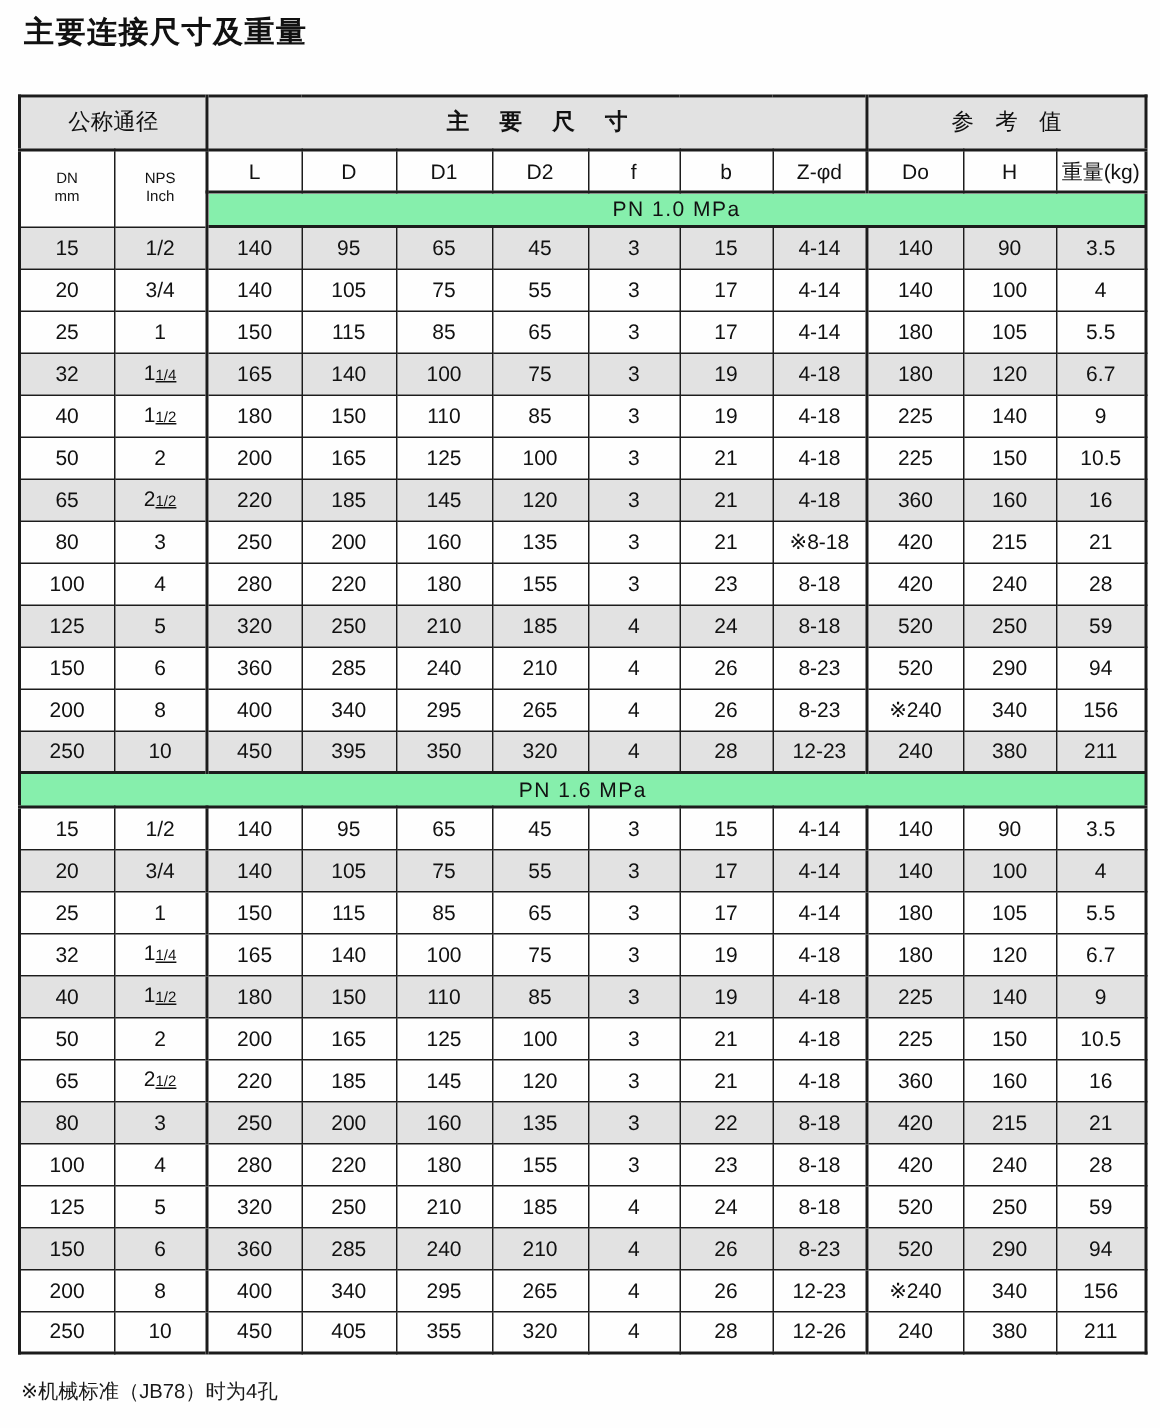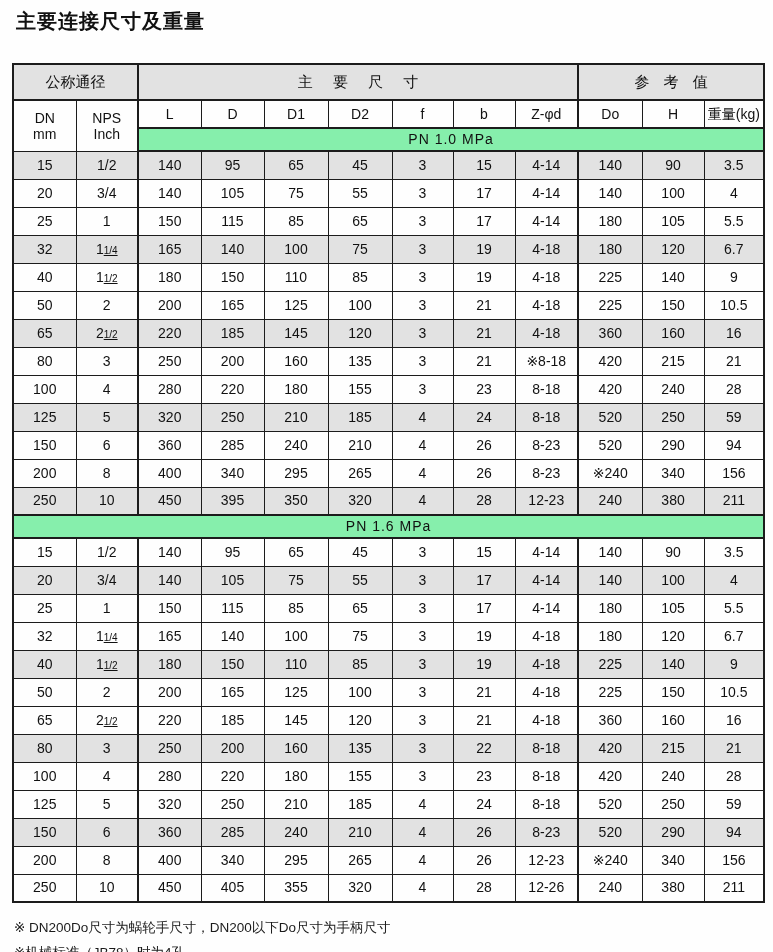--- a/index.html
+++ b/index.html
@@ -41,36 +41,36 @@
     height: 28px;
     overflow: hidden;
     white-space: nowrap;
   }
   tr.group-header th {
     background: var(--header_bg);
     font-size: 15px;
     height: 36px;
     border-bottom: 2px solid var(--border);
   }
-  th.spread { letter-spacing: 8px; text-indent: 8px; }
+  th.spread { letter-spacing: 8px; text-indent: 8px; font-weight: bold; }
   th.spread-sm { letter-spacing: 5px; text-indent: 5px; }
   tr.sub-header th { height: 28px; font-size: 14px; }
   th.kg-header { font-size: 13px; }
   td.pn-row {
     height: 23px;
     font-size: 14px;
     letter-spacing: 1px;
     border-top: 2px solid var(--border);
     border-bottom: 2px solid var(--border);
     background: #86efac;
     margin-top: 36px;
   }
   tr.shaded td { background: var(--shaded_row); }
   td.group-right, th.group-right { border-right-width: 2px; }
-  .two-line { line-height: 1.15; font-size: 14px; text-align: center; }
+  .two-line { line-height: 1.15; font-size: 10px; text-align: center; }
   .frac { font-size: 10px; letter-spacing: 0; text-decoration: underline; }
   .notes {
     margin: 12px 0 0 14px;
     font-size: 13.5px;
     line-height: 25px;
     color: #1a1a1a;
   }
 </style>
 </head>
 <body>
@@ -495,15 +495,14 @@
         <td>28</td>
         <td class="group-right">12-26</td>
         <td>240</td>
         <td>380</td>
         <td>211</td>
       </tr>
     </tbody>
 </table>
 
 <div class="notes">
-  <div>※ DN200Do尺寸为蜗轮手尺寸，DN200以下Do尺寸为手柄尺寸</div>
   <div>※机械标准（JB78）时为4孔</div>
 </div>
 
 </body></html>

